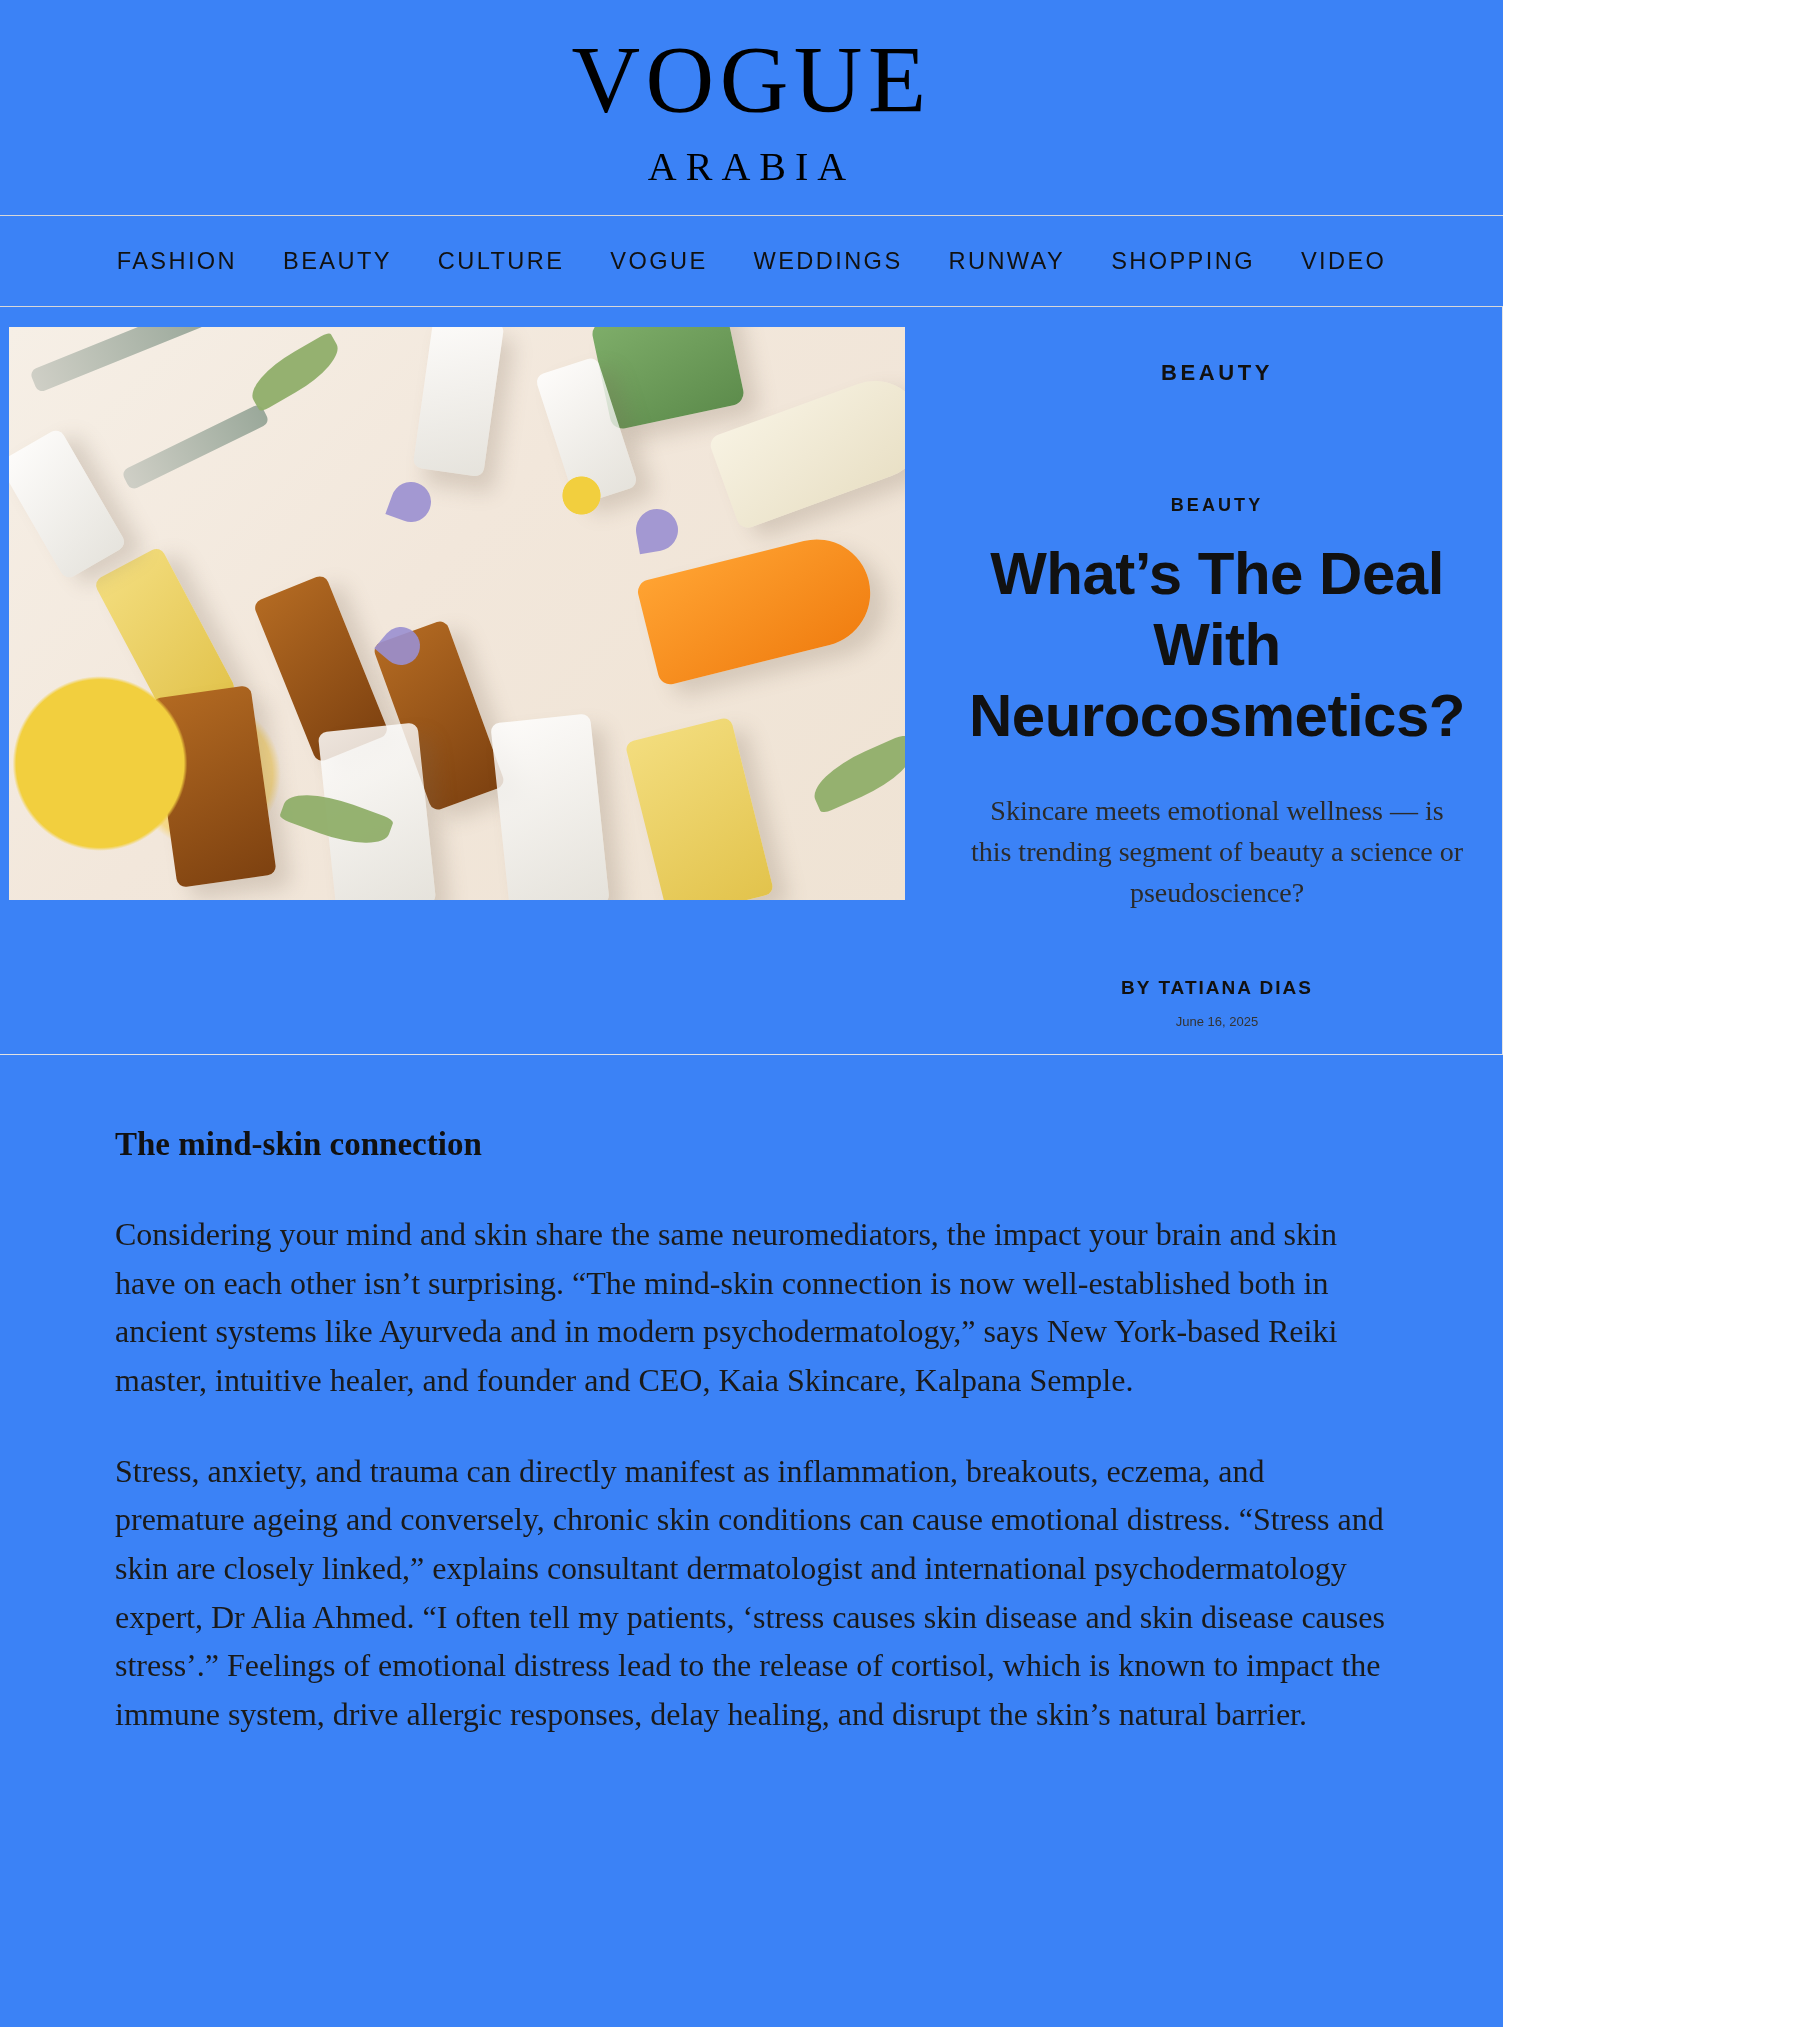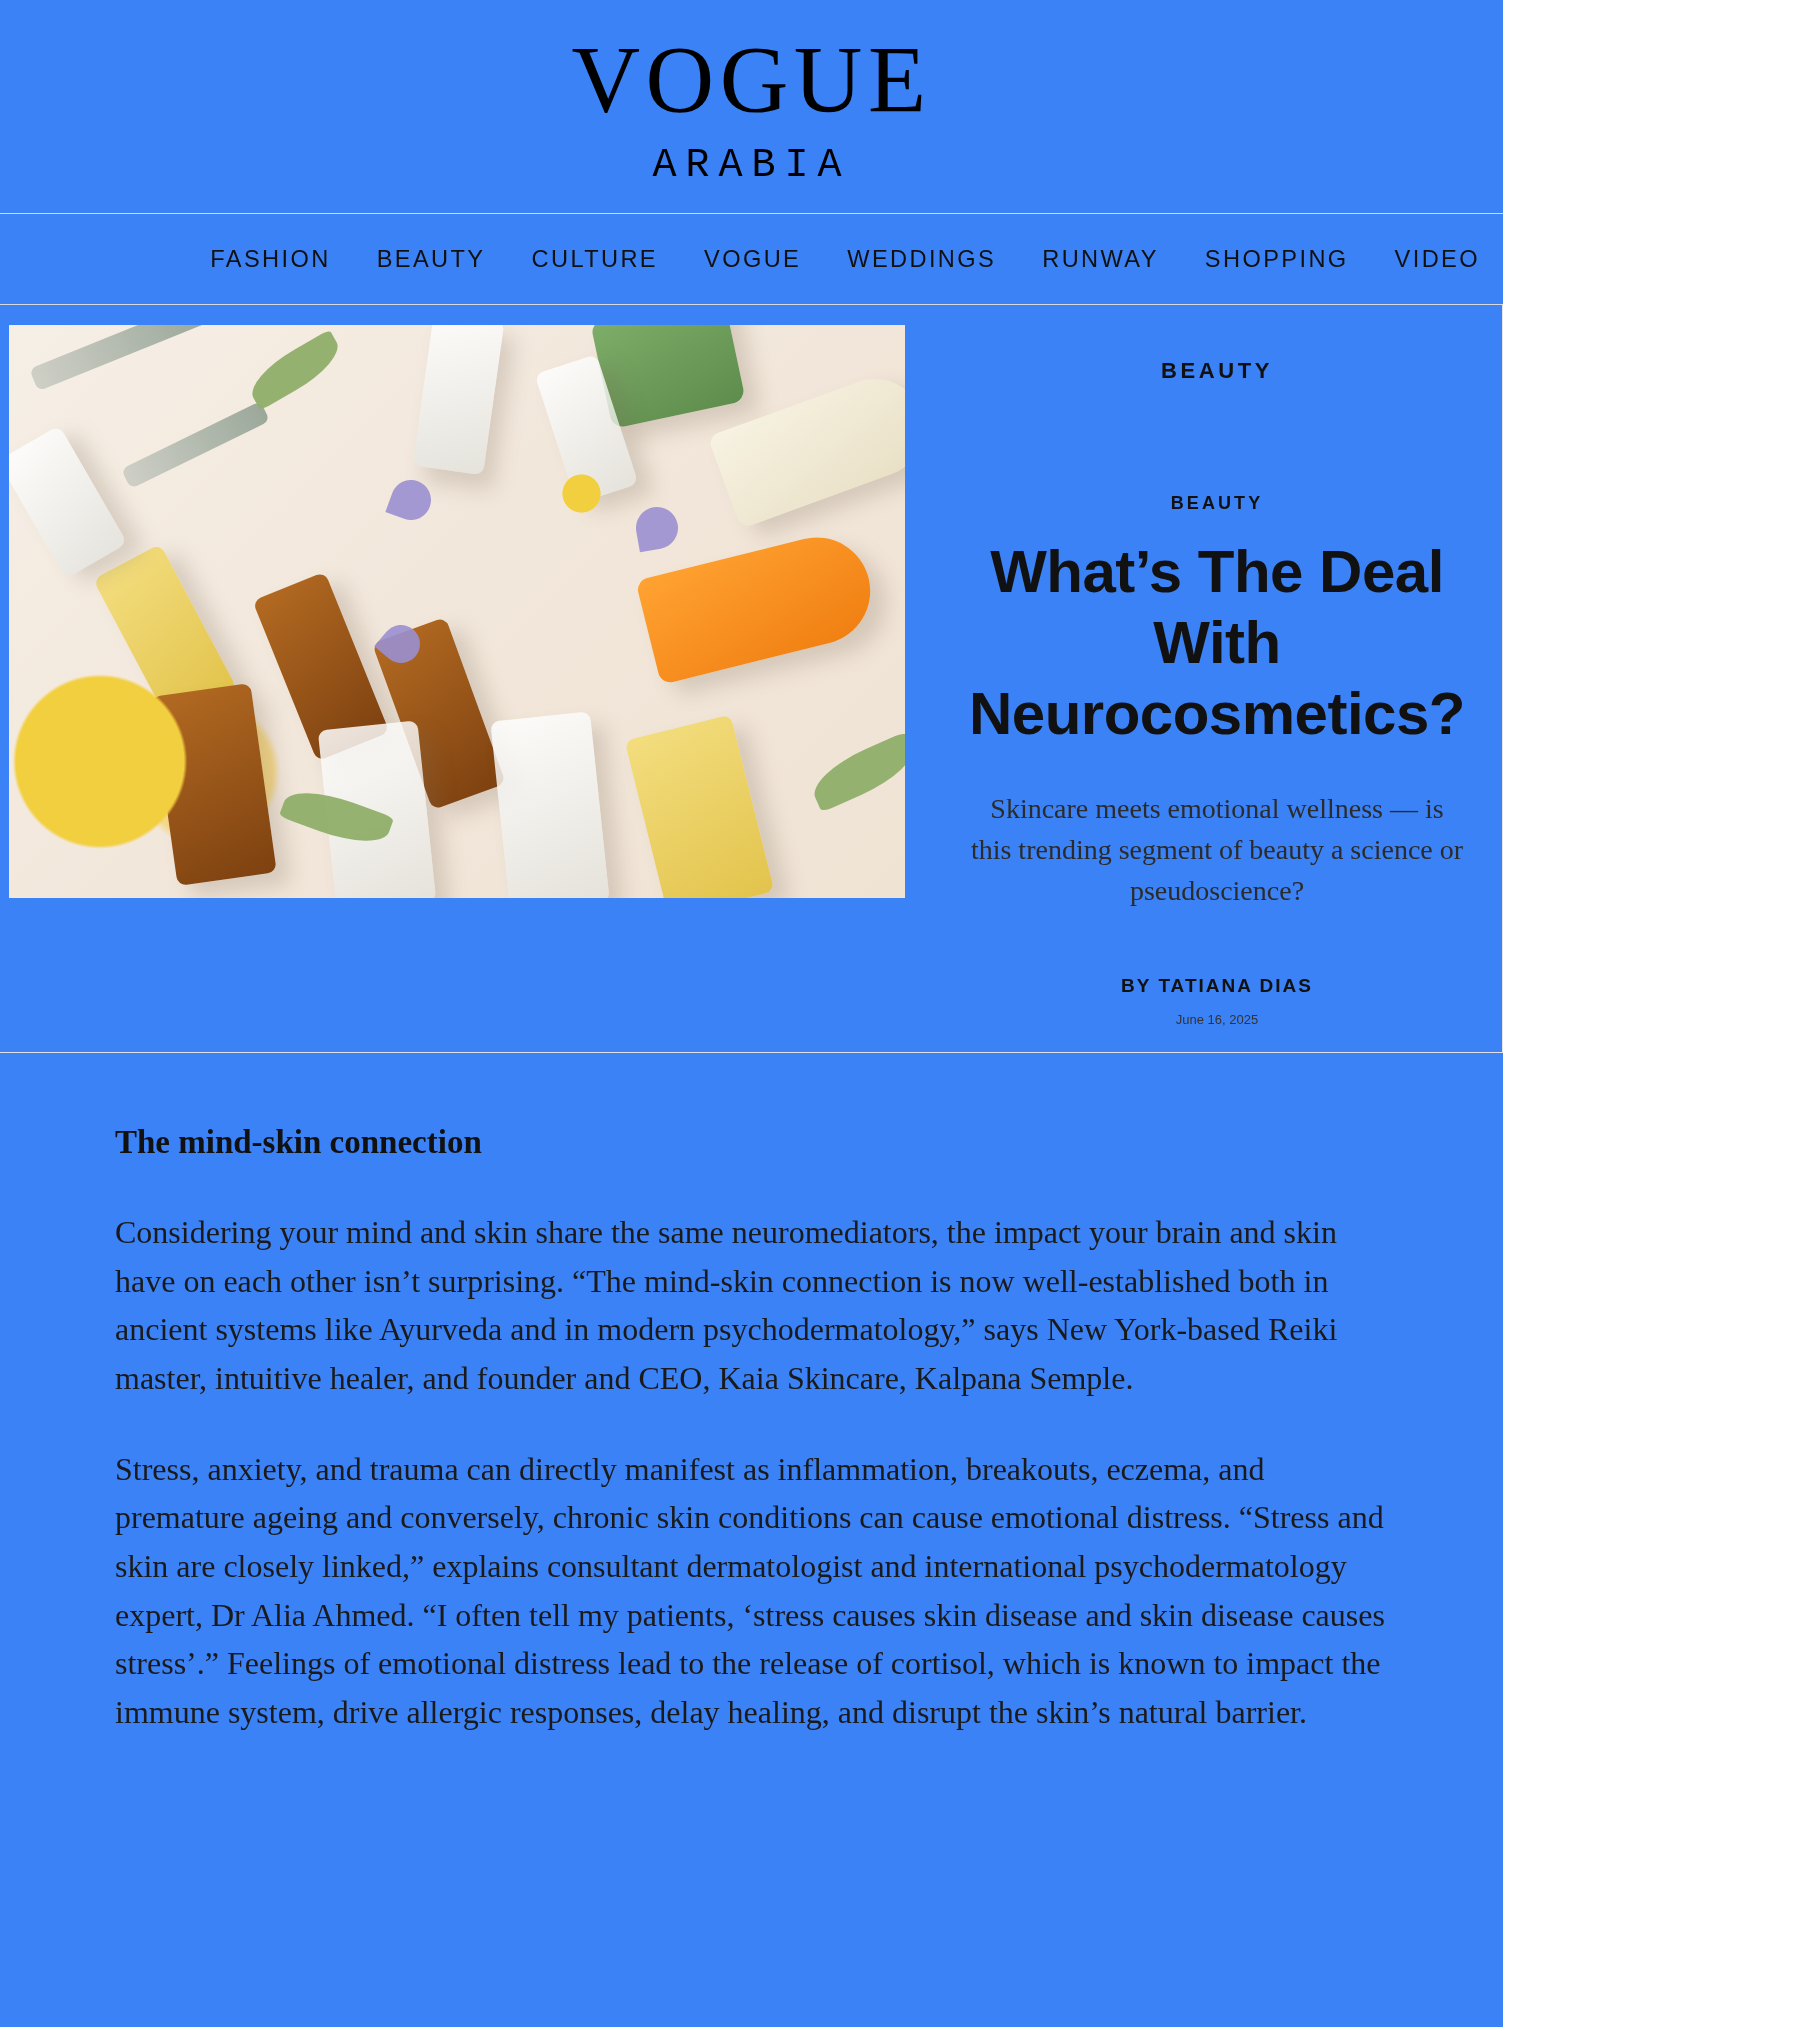--- a/index.html
+++ b/index.html
@@ -31,36 +31,36 @@
   .logo-main {
     font-family: "Liberation Serif", serif;
     font-size: 95px;
     line-height: 1.0;
     letter-spacing: 5.5px;
     font-weight: 400;
     color: #000000;
     display: block;
   }
   .logo-sub {
-    font-family: Liberation Mono, monospace;
+    font-family: Liberation Serif, serif;
     font-size: 40px;
     letter-spacing: 9px;
     font-weight: 400;
     color: #000000;
     display: block;
     margin-top: 14.5px;
   }
 
   
   .nav {
     border-bottom: 0.9px solid #d8d8d8;
     height: 91px;
     display: flex;
     align-items: center;
-    justify-content: flex-end;
+    justify-content: center;
     gap: 0px;
   }
   .nav-item {
     font-family: "Liberation Sans", sans-serif;
     font-size: 23.6px;
     letter-spacing: 2.4px;
     color: #111111;
     text-decoration: none;
     padding: 0 23px;
     white-space: nowrap;

